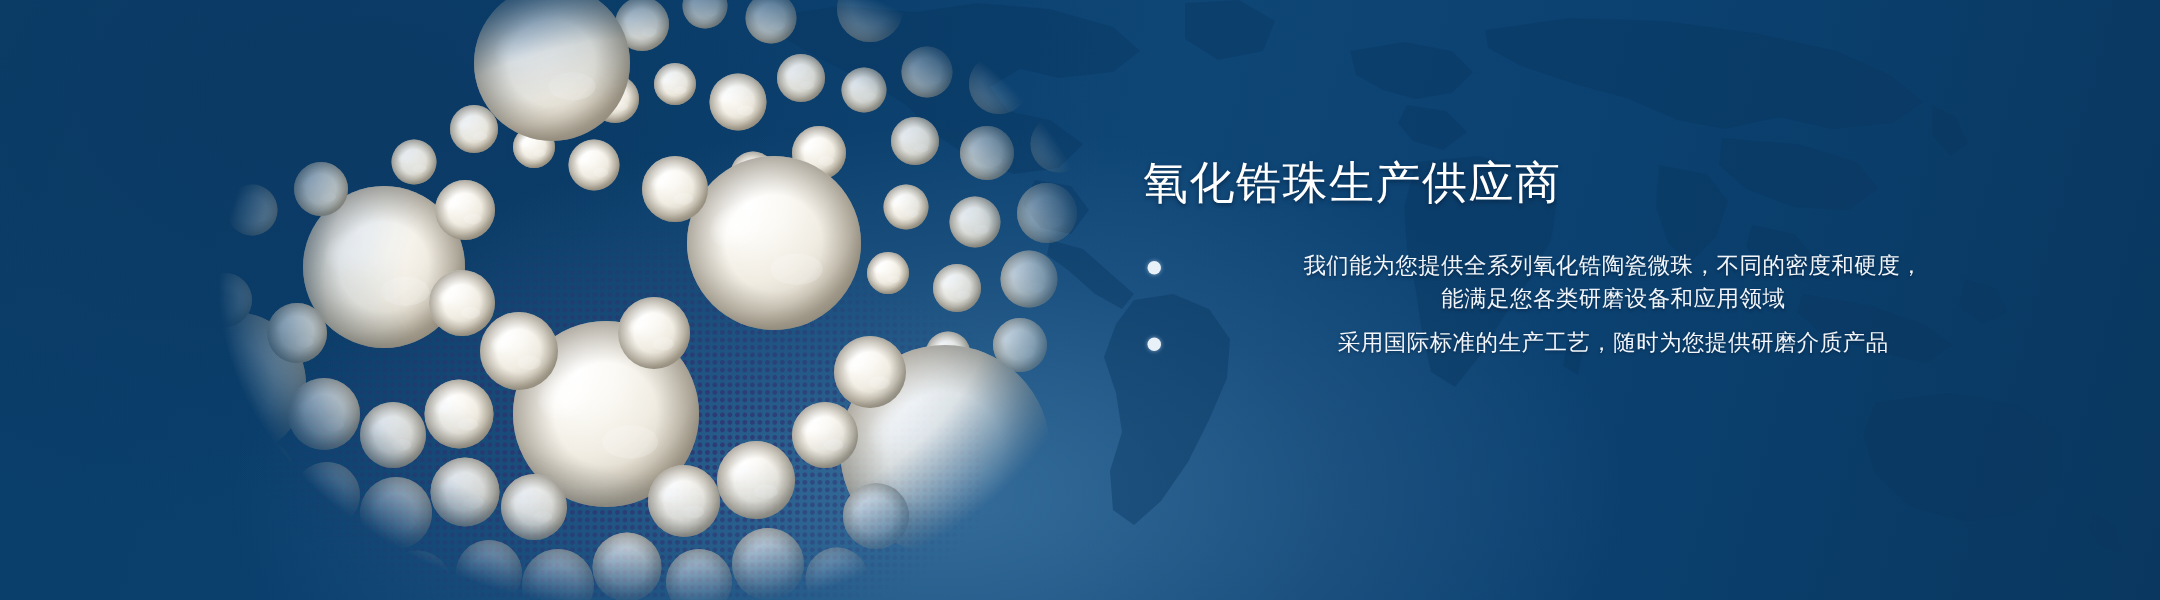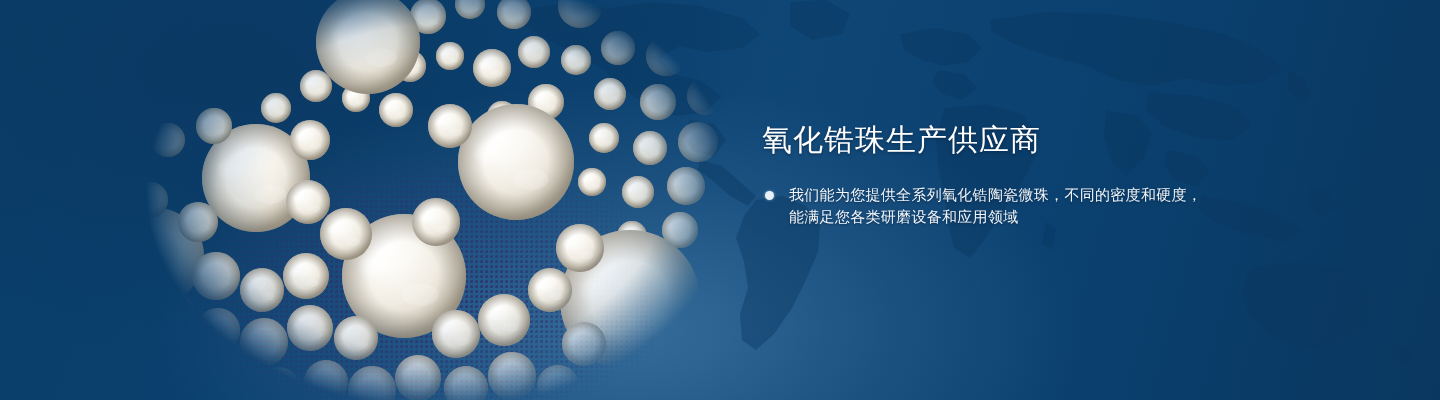--- a/index.html
+++ b/index.html
@@ -66,28 +66,29 @@
     left: 762px;
     top: 106px;
     width: 600px;
   }
   .banner-title {
     color: #ffffff;
     font-size: 30px;
     font-weight: 400;
     letter-spacing: 1px;
     line-height: 1.15;
-    margin: 17px 0 26px 0;
+    margin: 0 0 26px 0;
     text-shadow: 0 1px 3px rgba(0,20,45,0.55);
     white-space: nowrap;
   }
   .bullet-list {
     list-style: none;
     margin: 0;
     padding: 0;
+    text-align: center;
   }
   .bullet-item {
     position: relative;
     padding-left: 27px;
     margin-bottom: 7px;
     color: #f2f6fa;
     font-size: 15px;
     line-height: 22px;
     letter-spacing: 0.3px;
     text-shadow: 0 1px 2px rgba(0,20,45,0.5);
@@ -264,17 +265,21 @@
 
     <ul class="bullet-list">
 
       <li class="bullet-item">
         <span class="bullet-dot"></span>
         <span class="bullet-line">我们能为您提供全系列氧化锆陶瓷微珠，不同的密度和硬度，</span>
         <span class="bullet-line indent">能满足您各类研磨设备和应用领域</span>
       </li>
 
 
+      <li class="bullet-item">
+        <span class="bullet-dot"></span>
+        <span class="bullet-line">采用国际标准的生产工艺，随时为您提供研磨介质产品</span>
+      </li>
 
     </ul>
   </div>
 
 </div>
 
 </body></html>

